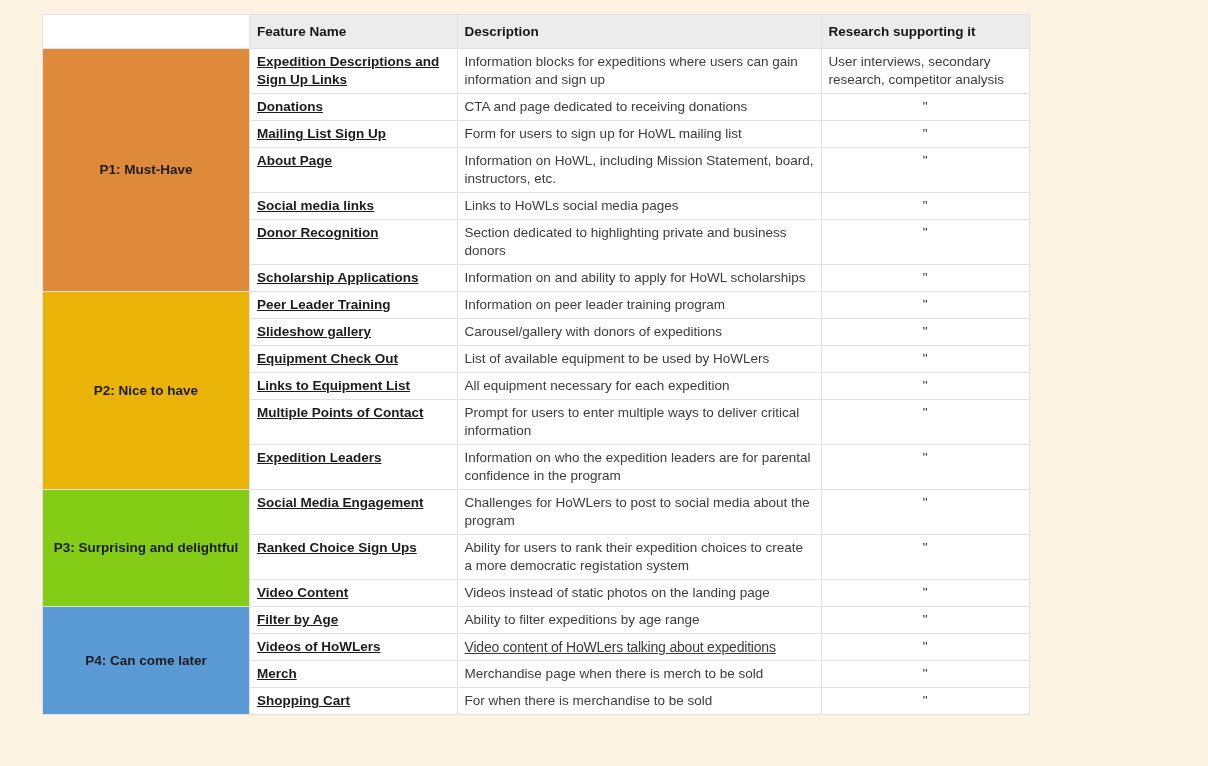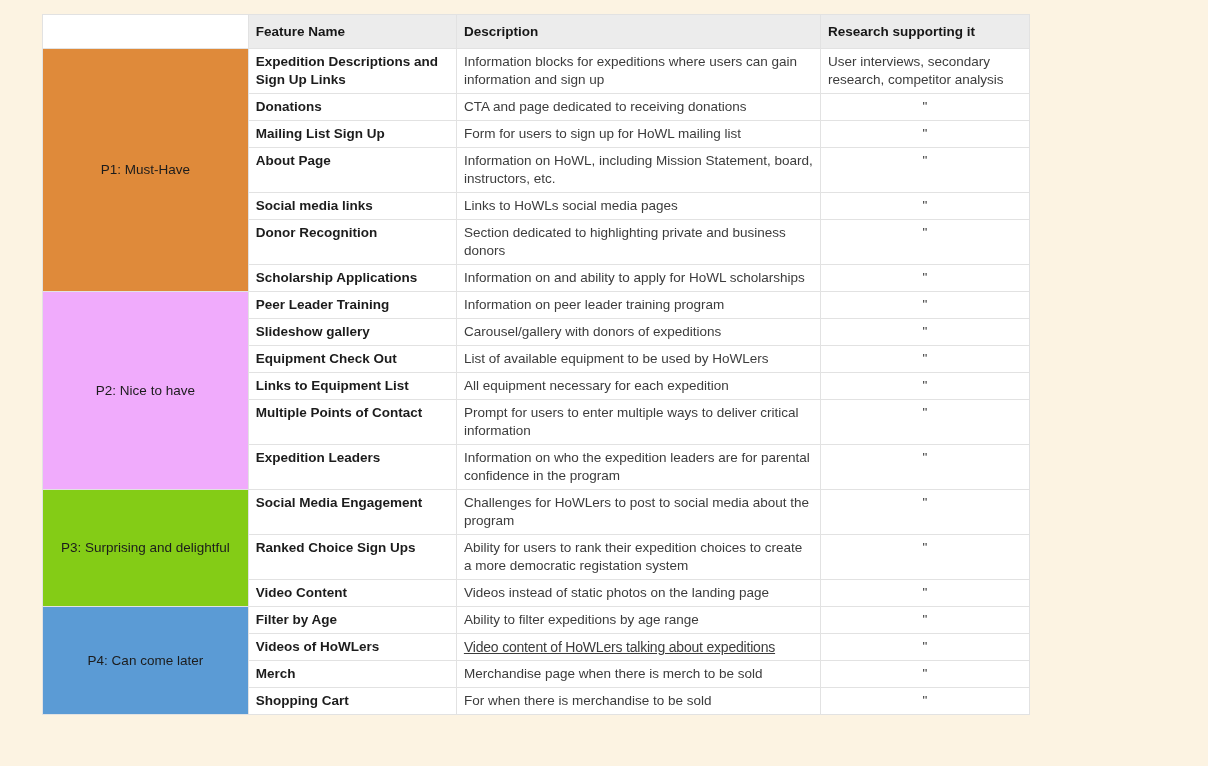--- a/index.html
+++ b/index.html
@@ -31,23 +31,23 @@
   .ptable thead tr{height:34px;}
   .ptable thead th{
     background:#ececec;
     font-weight:bold;color:#171717;
     text-align:left;vertical-align:middle;
   }
   .ptable thead th.corner{background:#ffffff;}
   .ptable tbody tr{height:26px;}
   td.group{
     vertical-align:middle;text-align:center;
-    font-weight:normal;color:#1c1c1c;margin-left:12px;
+    font-weight:bold;color:#1c1c1c;margin-left:12px;
   }
-  td.feature{font-weight:bold;color:#1c1c1c;}
+  td.feature{font-weight:bold;color:#1c1c1c;text-decoration:underline;}
   td.research.ditto{text-align:center;}
   td.desc.alt{
     white-space:nowrap;
     font-size:14px;
     letter-spacing:-0.2px;
     font-family:"Liberation Sans",sans-serif;
     text-decoration:underline;
   }
 </style>
 </head>
@@ -100,21 +100,21 @@
           <td class="feature">Donor Recognition</td>
           <td class="desc">Section dedicated to highlighting private and business donors</td>
           <td class="research ditto">"</td>
         </tr>
         <tr>
           <td class="feature">Scholarship Applications</td>
           <td class="desc">Information on and ability to apply for HoWL scholarships</td>
           <td class="research ditto">"</td>
         </tr>
         <tr>
-          <td class="group" rowspan="6" style="background: #f0abfc;">P2: Nice to have</td>
+          <td class="group" rowspan="6" style="background: #eab308;">P2: Nice to have</td>
           <td class="feature">Peer Leader Training</td>
           <td class="desc">Information on peer leader training program</td>
           <td class="research ditto">"</td>
         </tr>
         <tr>
           <td class="feature">Slideshow gallery</td>
           <td class="desc">Carousel/gallery with donors of expeditions</td>
           <td class="research ditto">"</td>
         </tr>
         <tr>

